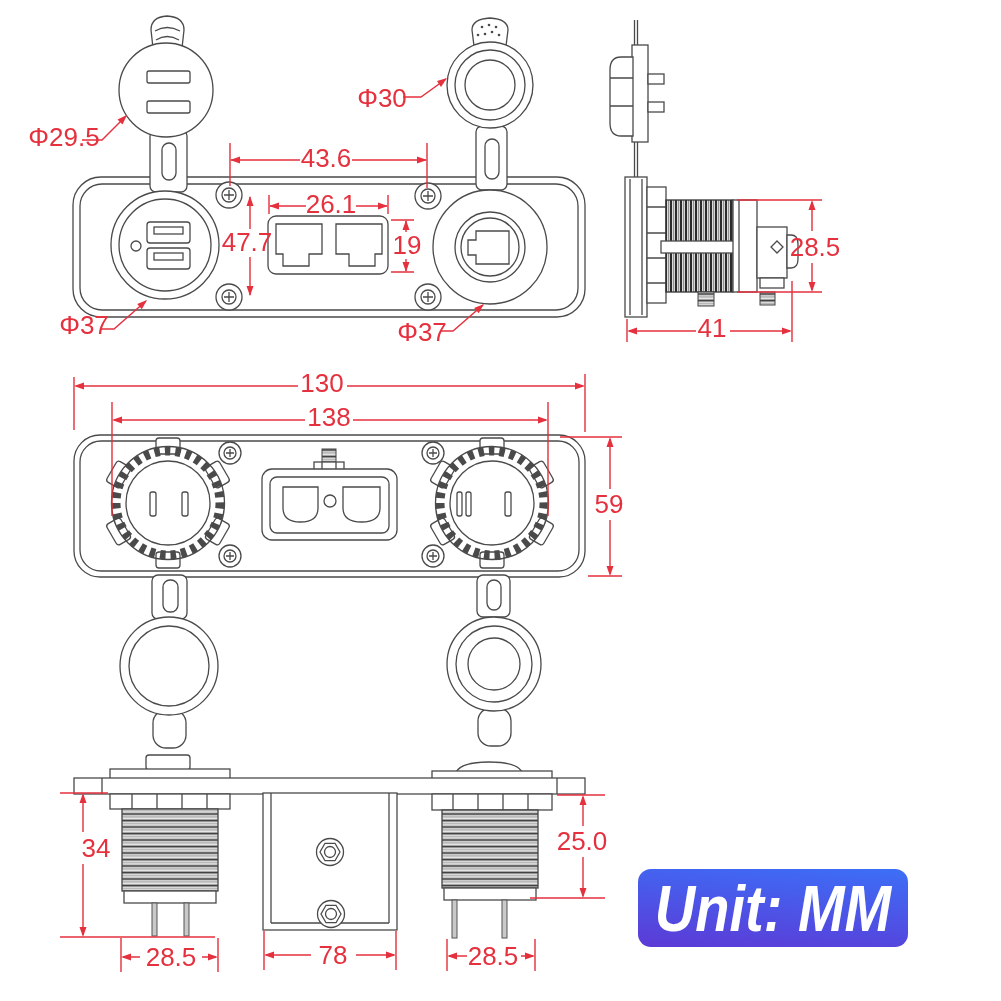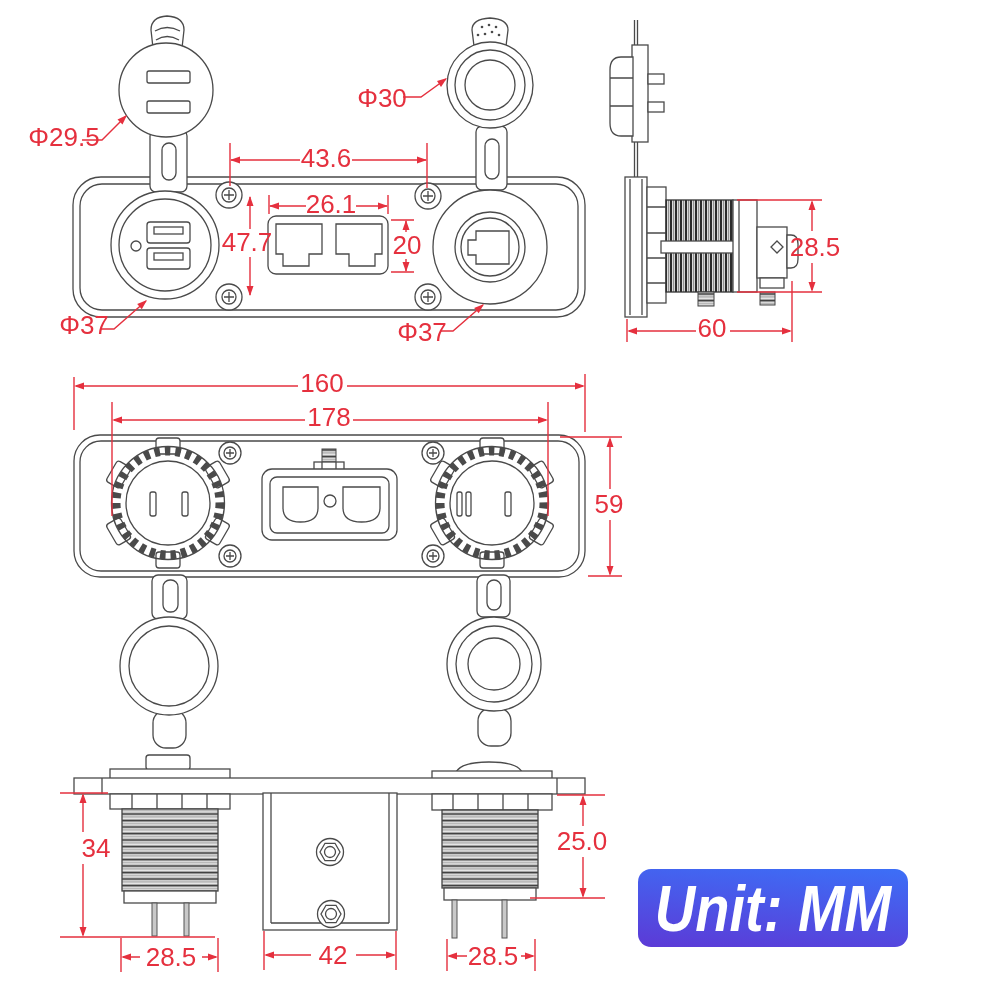--- a/index.html
+++ b/index.html
@@ -335,31 +335,31 @@
     <polygon class="redf" points="447,956 457,952.5 457,959.5"></polygon>
     <polygon class="redf" points="535,956 525,952.5 525,959.5"></polygon>
   </g>
 </svg>
 
 <div class="dim d-phi295">Φ29.5</div>
 <div class="dim d-phi30">Φ30</div>
 <div class="dim d-625">43.6</div>
 <div class="dim d-386">26.1</div>
 <div class="dim d-315">47.7</div>
-<div class="dim d-18">20</div>
+<div class="dim d-18">19</div>
 <div class="dim d-phi37l">Φ37</div>
 <div class="dim d-phi37r">Φ37</div>
 <div class="dim d-285s">28.5</div>
-<div class="dim d-49">60</div>
-<div class="dim d-160">160</div>
-<div class="dim d-138">178</div>
+<div class="dim d-49">41</div>
+<div class="dim d-160">130</div>
+<div class="dim d-138">138</div>
 <div class="dim d-43">59</div>
 <div class="dim d-34">34</div>
 <div class="dim d-336">25.0</div>
 <div class="dim d-285bl">28.5</div>
-<div class="dim d-42">42</div>
+<div class="dim d-42">78</div>
 <div class="dim d-285br">28.5</div>
 
 <div class="unit-badge">
   <span>Unit: MM</span>
 </div>
 
 </div>
 
 </body></html>

